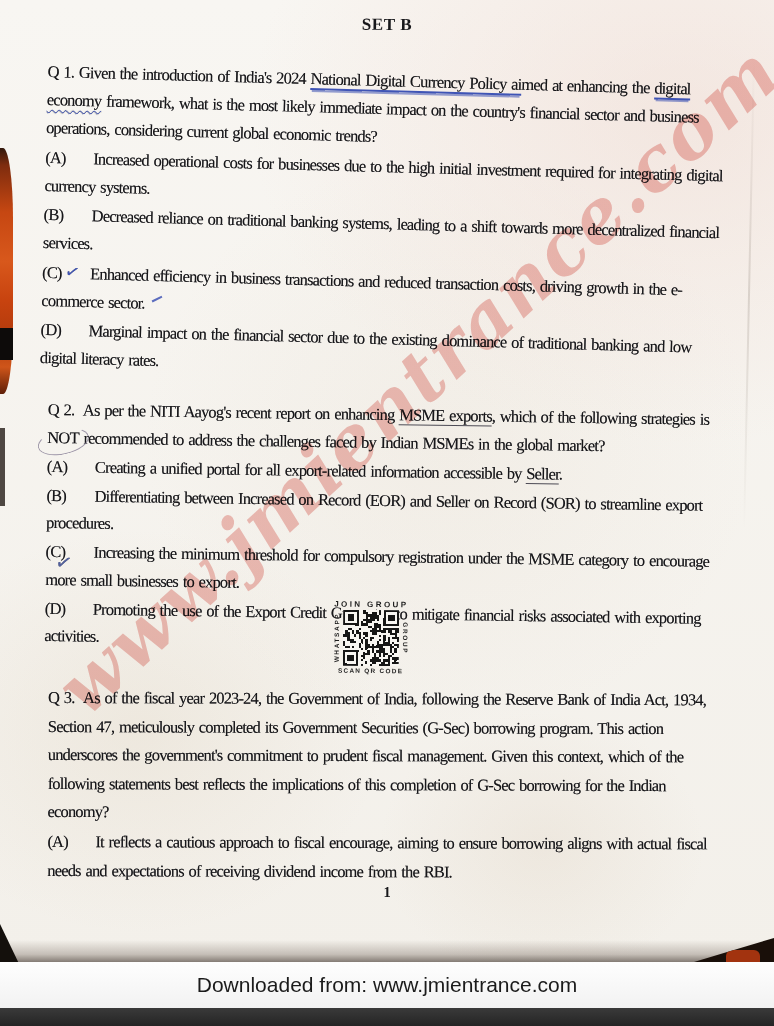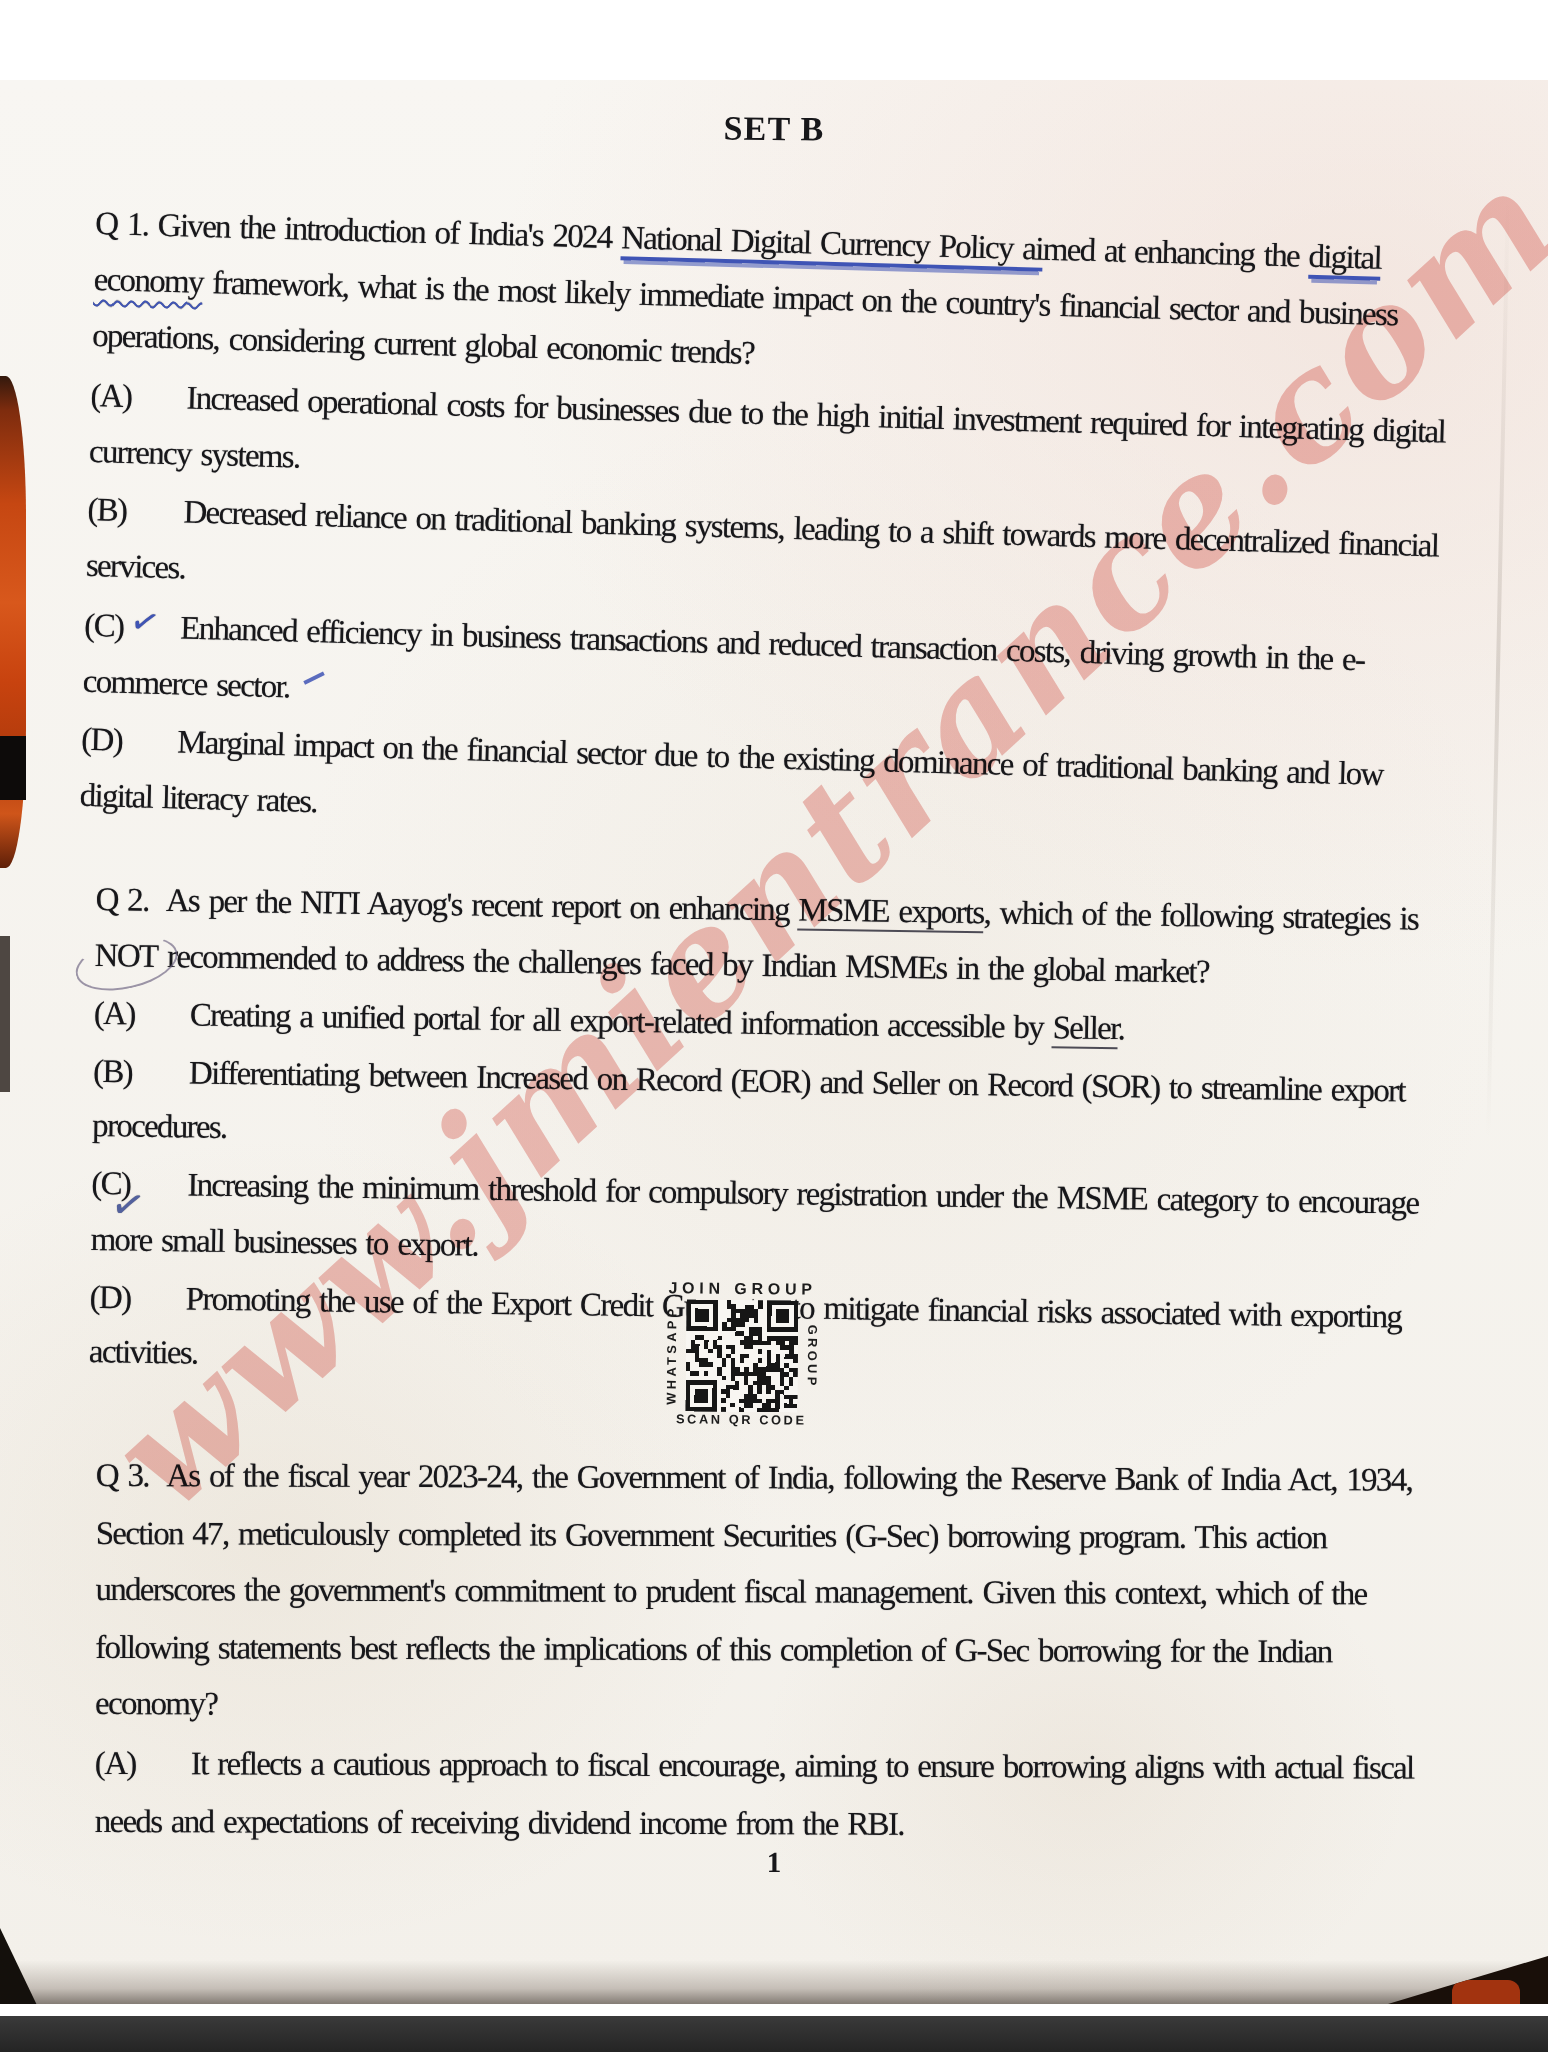--- a/index.html
+++ b/index.html
@@ -6,21 +6,21 @@
   .stage{position:relative;width:774px;height:1026px;overflow:hidden;
     font-family:"Liberation Serif",serif;color:var(--ink-black,#17171a);background:#fff;}
 
   
   .paper{position:absolute;left:0;top:0;width:774px;height:962px;
     background:
       radial-gradient(90% 55% at 88% 12%, rgba(236,206,196,.38), transparent 62%),
       radial-gradient(45% 30% at 18% 76%, rgba(214,198,172,.22), transparent 70%),
       radial-gradient(55% 42% at 58% 46%, rgba(221,206,186,.16), transparent 72%),
       radial-gradient(30% 20% at 70% 88%, rgba(210,190,165,.18), transparent 70%),
-      linear-gradient(#f8f6f2,#f3f0ea); margin-top: 40px;}
+      linear-gradient(#f8f6f2,#f3f0ea);}
   .crease{position:absolute;right:24px;top:60px;width:2px;height:470px;transform:rotate(1.2deg);
     background:linear-gradient(rgba(0,0,0,0),rgba(120,108,96,.22),rgba(0,0,0,0));}
 
   
   .edge-strip{position:absolute;left:0;top:148px;width:13px;height:246px;
     border-radius:0 10px 10px 0/0 70px 70px 0;
     background:linear-gradient(#33190d 0%,#7e2c0e 7%,var(--edge-orange,#c64712) 26%,#d8581c 46%,#c8430f 62%,#b03a0c 78%,#cf551a 89%,#5f1f08 100%);}
   .edge-strip .blk{position:absolute;left:0;top:180px;width:100%;height:32px;background:#0d0b0a;}
   .edge-sliver{position:absolute;left:0;top:428px;width:5px;height:78px;background:#241c16;opacity:.8;}
 
@@ -144,14 +144,17 @@
         <div class="blk"></div>
       </div>
     <div class="edge-sliver"></div>
     <div class="paper-shadow"></div>
     <div class="corner-bl"></div>
     <div class="corner-br">
         <div class="red"></div>
       </div>
   </div>
 
+  <div class="footer-band">
+    <div class="footer-text">Downloaded from: www.jmientrance.com</div>
+  </div>
   <div class="bottom-bar"></div>
 </div>
 
 </body></html>

